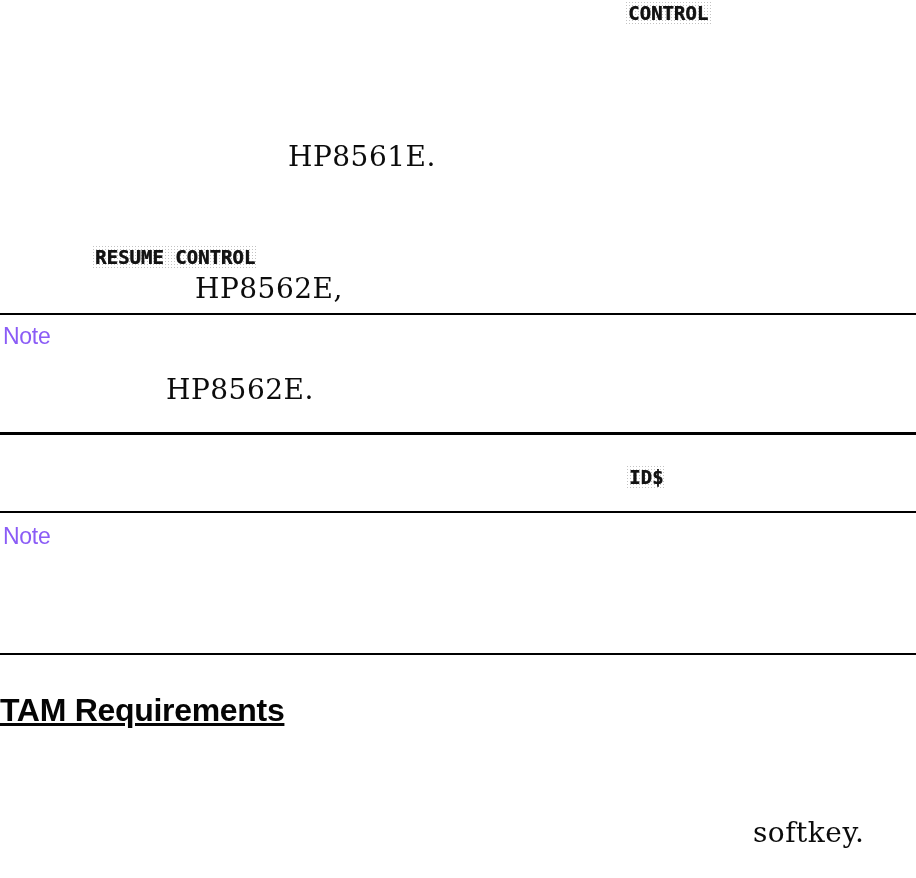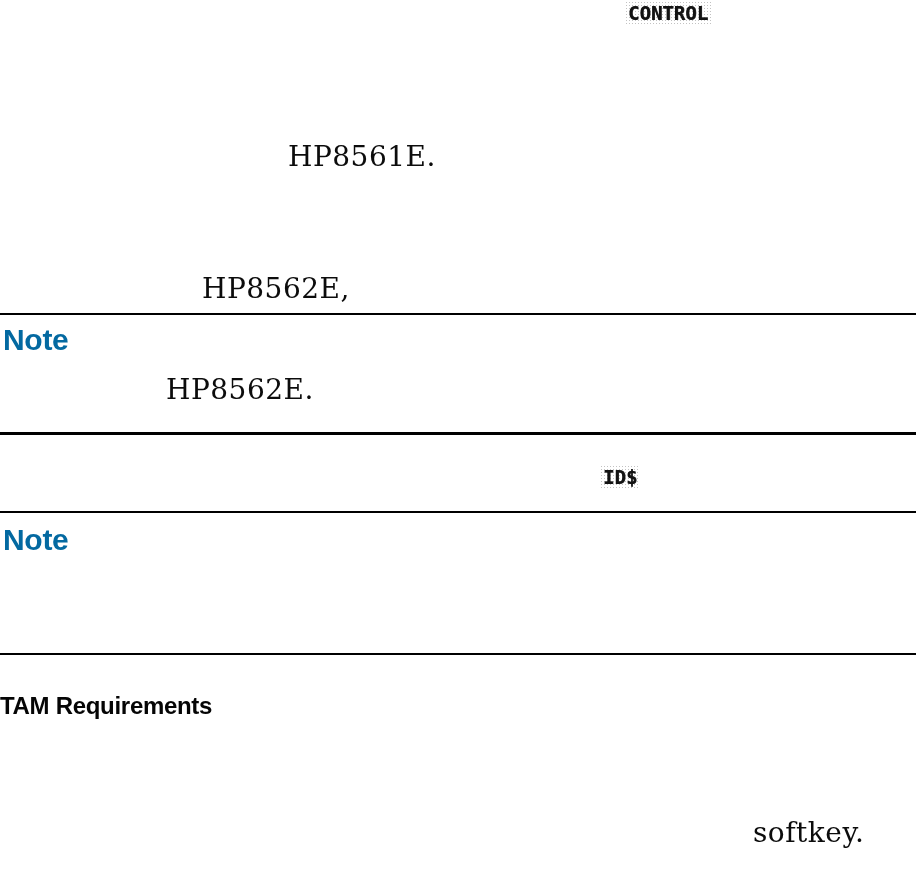--- a/index.html
+++ b/index.html
@@ -36,31 +36,32 @@
     color: #131313;
     text-shadow: 0.6px 0 0 #3a3a3a;
     background-image: radial-gradient(#c2c2c2 22%, rgba(0,0,0,0) 23%);
     background-size: 3px 3px;
     padding: 1px 3px 2px 3px;
   }
 
   
   .note-label {
     font-family: "Liberation Sans", sans-serif;
-    font-weight: bold;
-    font-size: 30px;
+    font-weight: normal;
+    font-size: 23px;
     letter-spacing: -0.3px;
-    color: #0369a1;
+    color: #8b5cf6;
   }
   .section-heading {
     font-family: "Liberation Sans", sans-serif;
     font-weight: bold;
-    font-size: 24px;
+    font-size: 32px;
     letter-spacing: -0.3px;
     color: #050505;
+    text-decoration: underline;
   }
 
   
   .rule {
     position: absolute;
     left: 0;
     width: 916px;
     background: #000000;
   }
   .rule-thin  { height: 2px; }
@@ -69,32 +70,33 @@
 </style>
 </head>
 <body>
 
 <div class="page">
 
   <span class="abs softkey" style="left: 625px; top: 1px;">CONTROL</span>
 
   <span class="abs serif-text" style="left: 288px; top: 140px;">HP8561E.</span>
 
+  <span class="abs softkey" style="left: 92px; top: 245px;">RESUME CONTROL</span>
 
-  <span class="abs serif-text" style="left: 202px; top: 272px;">HP8562E,</span>
+  <span class="abs serif-text" style="left: 195px; top: 272px;">HP8562E,</span>
 
   <div class="rule rule-thin" style="top: 313px;"></div>
 
   <span class="abs note-label" style="left: 3px; top: 323px;">Note</span>
 
   <span class="abs serif-text" style="left: 166px; top: 373px;">HP8562E.</span>
 
   <div class="rule rule-thick" style="top: 432px;"></div>
 
-  <span class="abs softkey" style="left: 600px; top: 465px;">ID$</span>
+  <span class="abs softkey" style="left: 626px; top: 465px;">ID$</span>
 
   <div class="rule rule-hair" style="top: 511px;"></div>
 
   <span class="abs note-label" style="left: 3px; top: 523px;">Note</span>
 
   <div class="rule rule-thin" style="top: 653px;"></div>
 
   <span class="abs section-heading" style="left: 0px; top: 692px;">TAM Requirements</span>
 
   <span class="abs serif-text" style="left: 753px; top: 816px;">softkey.</span>

